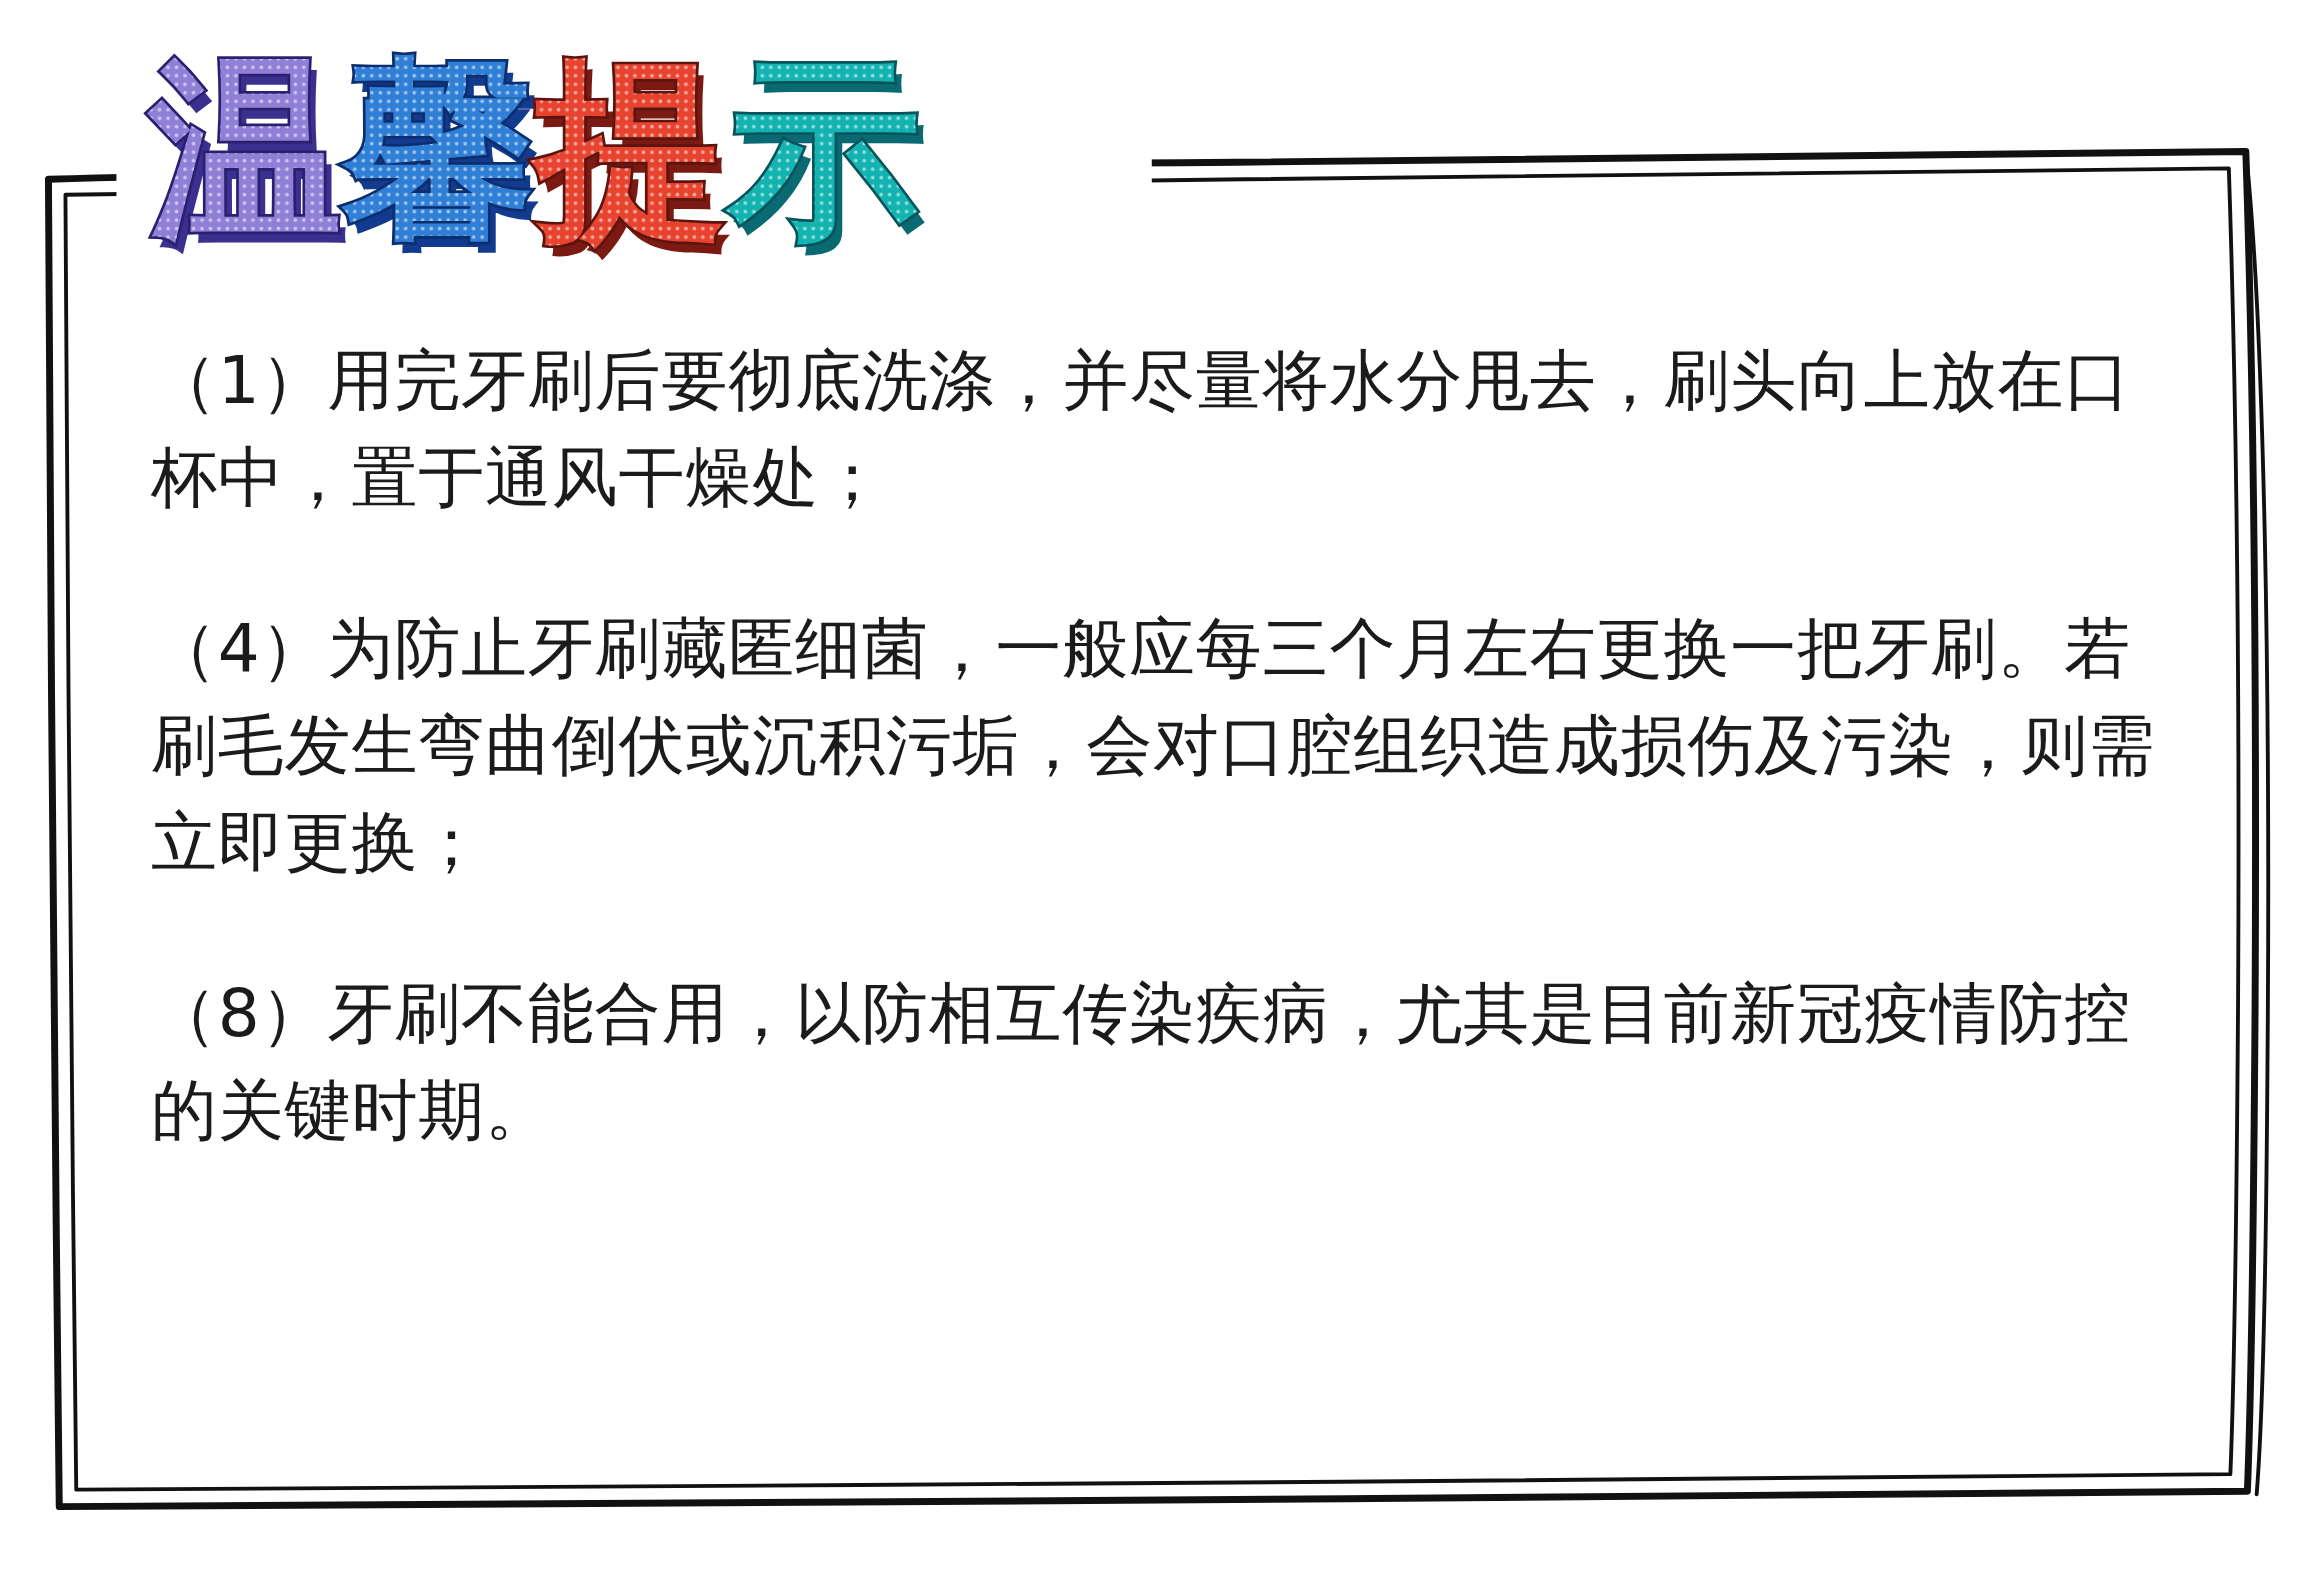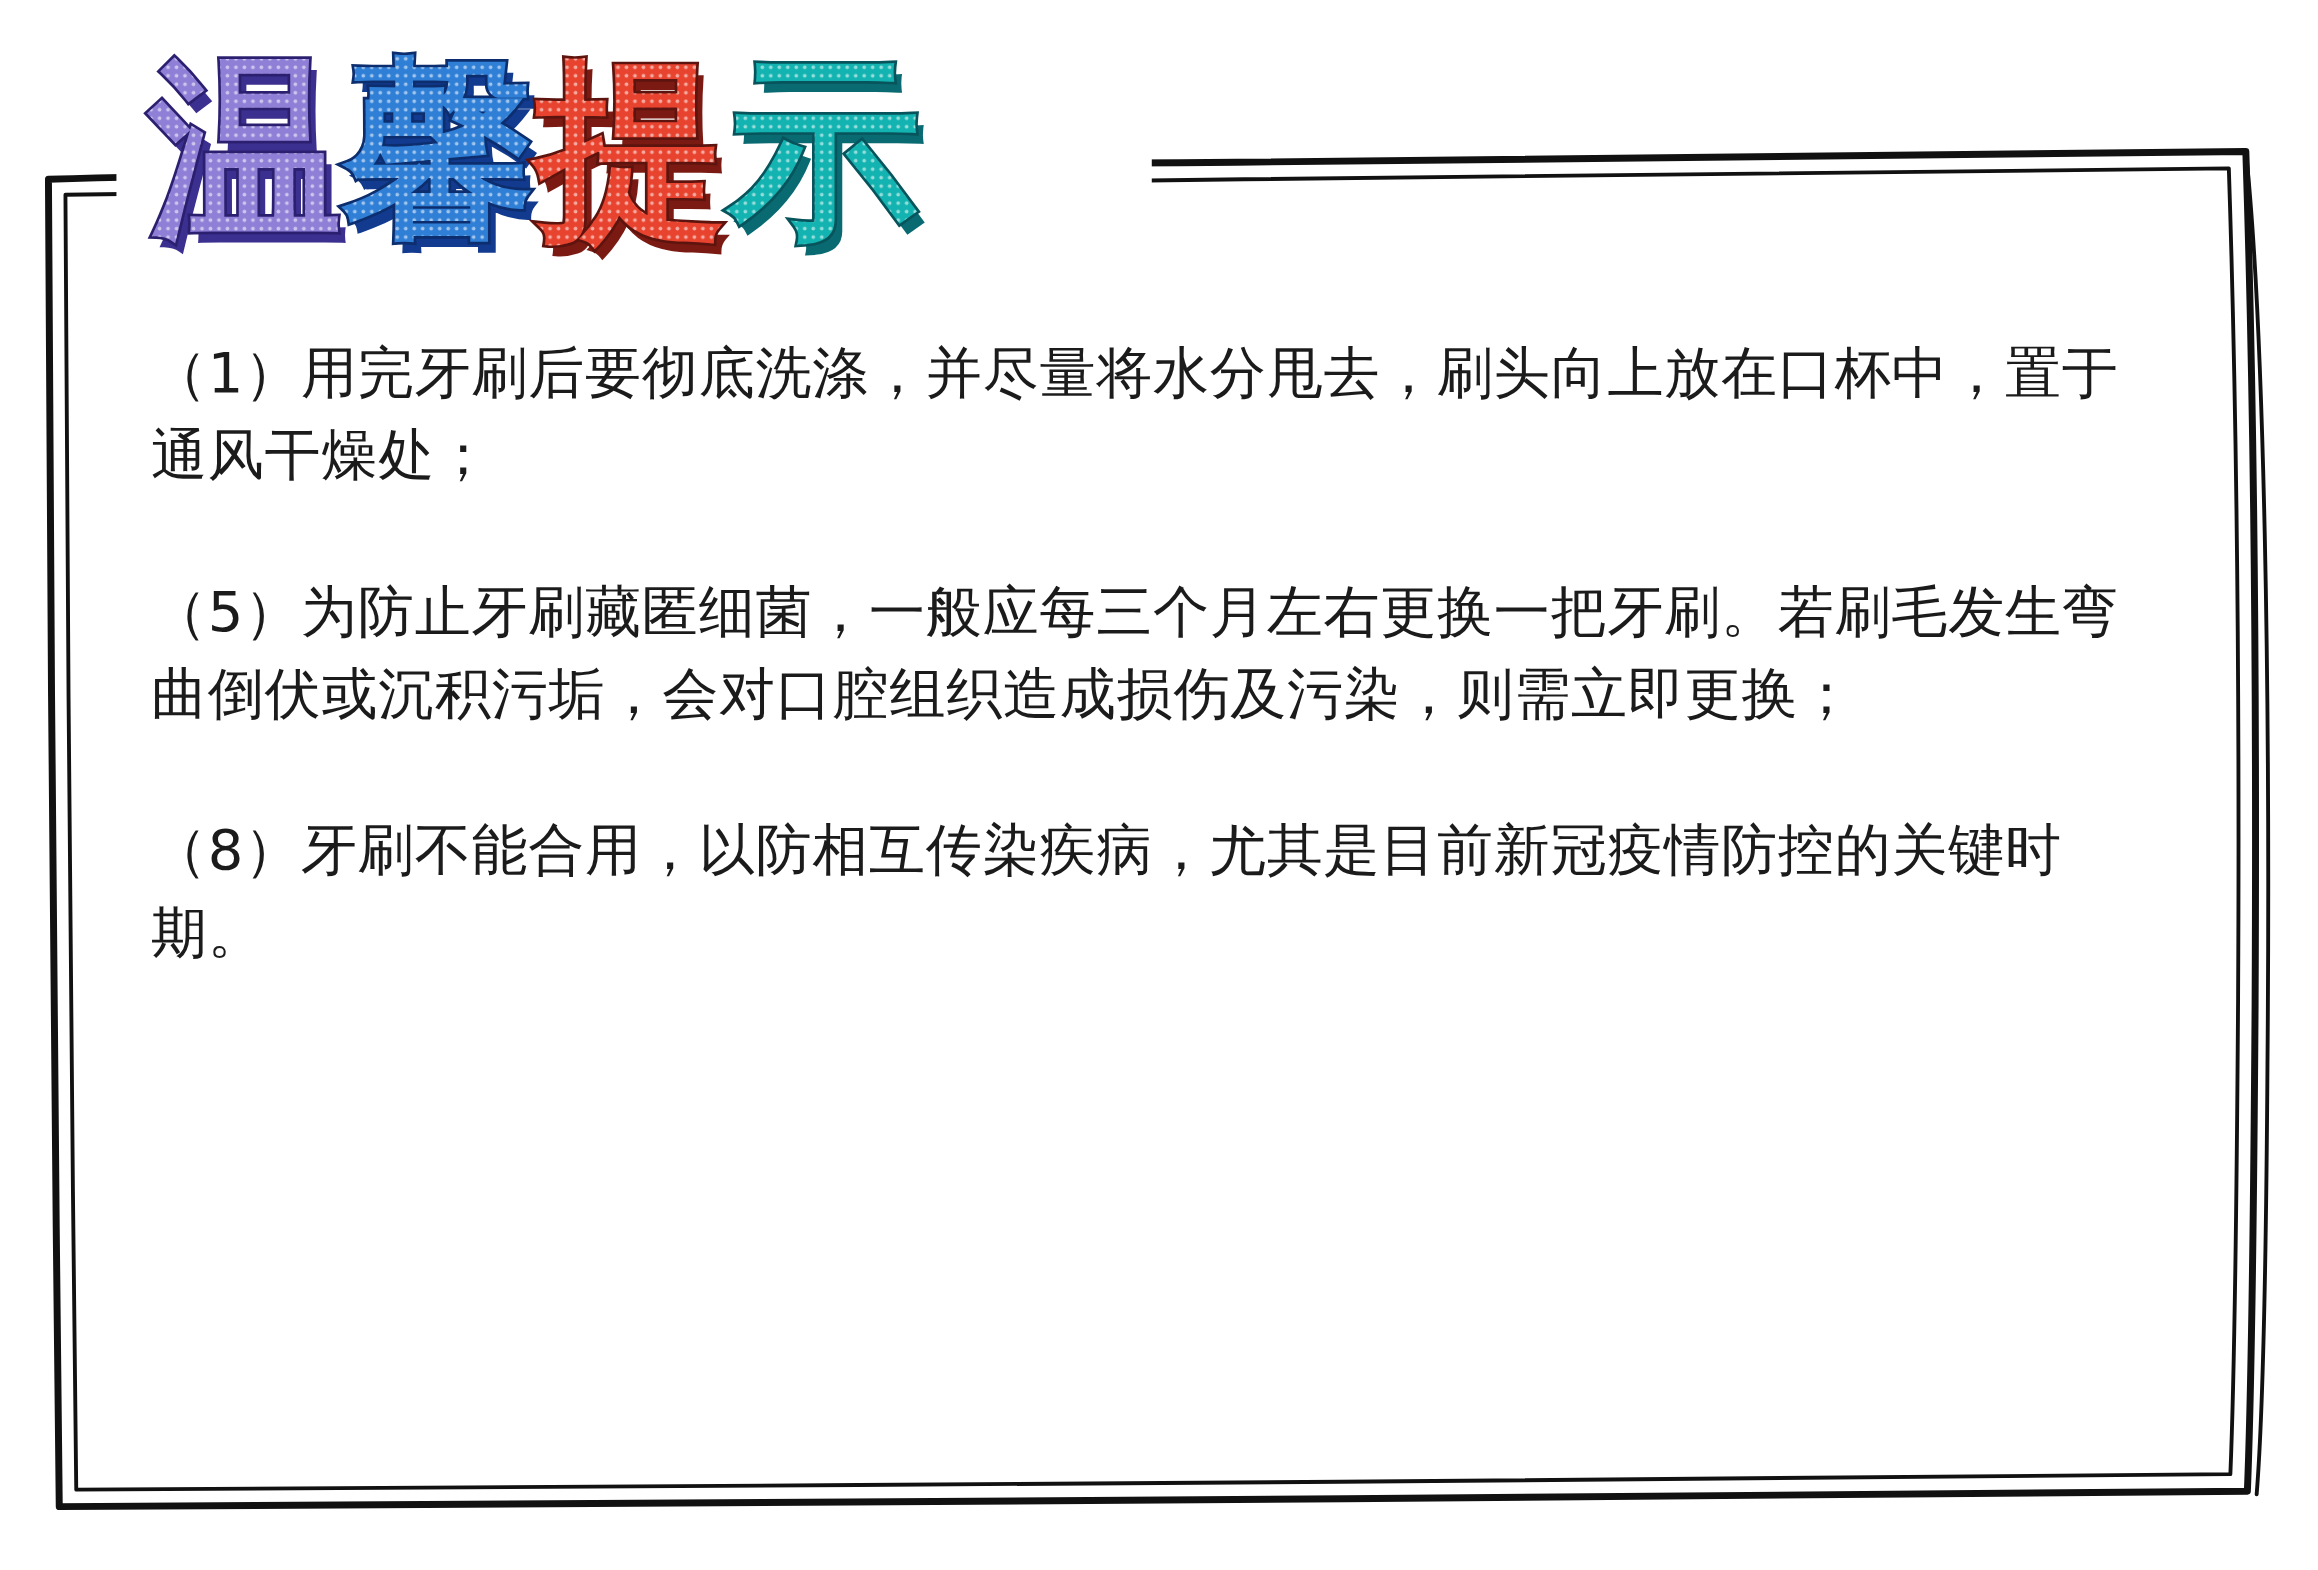--- a/index.html
+++ b/index.html
@@ -47,21 +47,21 @@
 
   
   .body-text {
     position: absolute;
     left: 151px;
     top: 332px;
     width: 2009px;
   }
   .para {
     font-family: "DejaVu Sans", "Liberation Sans", sans-serif;
-    font-size: 56px;
+    font-size: 66px;
     line-height: 1.47;
     letter-spacing: 0.8px;
     color: #1b1b1b;
     font-weight: 500;
     margin: 0 0 74px 0;
     white-space: pre-wrap;
     text-align: left;
   }
   .para:last-child { margin-bottom: 0; }
 </style>
@@ -126,18 +126,18 @@
       <g>
         <text x="772" y="262" font-family="'DejaVu Sans','Liberation Sans',sans-serif" font-size="250" font-weight="bold" fill="#0a6a72" transform="translate(10,14)">示</text>
         <text x="772" y="262" font-family="'DejaVu Sans','Liberation Sans',sans-serif" font-size="250" font-weight="bold" fill="#12b3b0" stroke="#07545c" stroke-width="7" paint-order="stroke">示</text>
         <text x="772" y="262" font-family="'DejaVu Sans','Liberation Sans',sans-serif" font-size="250" font-weight="bold" fill="url(#dots)">示</text>
       </g>
     </svg>
   </div>
 
   <div class="body-text">
     <p class="para">（1）用完牙刷后要彻底洗涤，并尽量将水分甩去，刷头向上放在口杯中，置于通风干燥处；</p>
-    <p class="para">（5）为防止牙刷藏匿细菌，一般应每三个月左右更换一把牙刷。若刷毛发生弯曲倒伏或沉积污垢，会对口腔组织造成损伤及污染，则需立即更换；</p>
+    <p class="para">（4）为防止牙刷藏匿细菌，一般应每三个月左右更换一把牙刷。若刷毛发生弯曲倒伏或沉积污垢，会对口腔组织造成损伤及污染，则需立即更换；</p>
     <p class="para">（8）牙刷不能合用，以防相互传染疾病，尤其是目前新冠疫情防控的关键时期。</p>
   </div>
 
 </div>
 
 
 </body></html>

